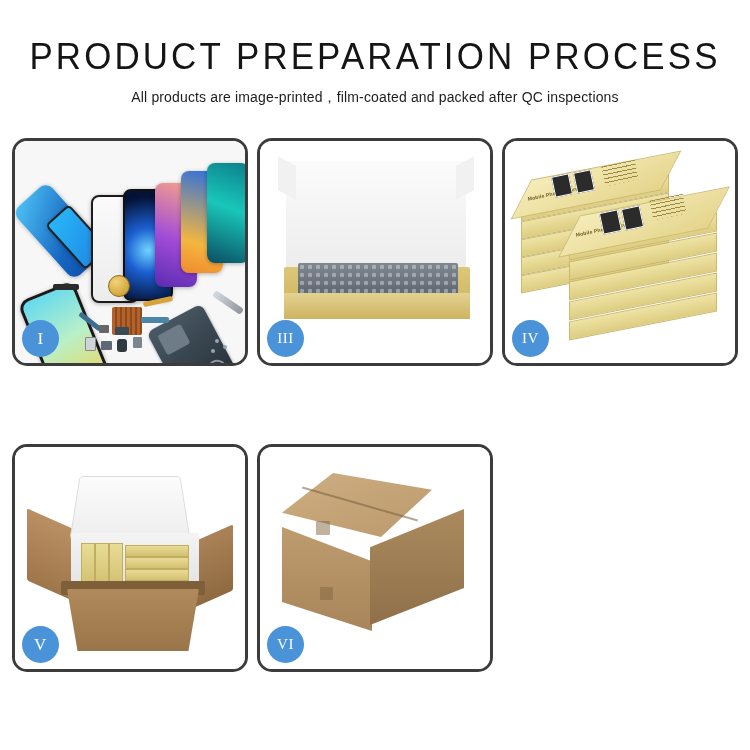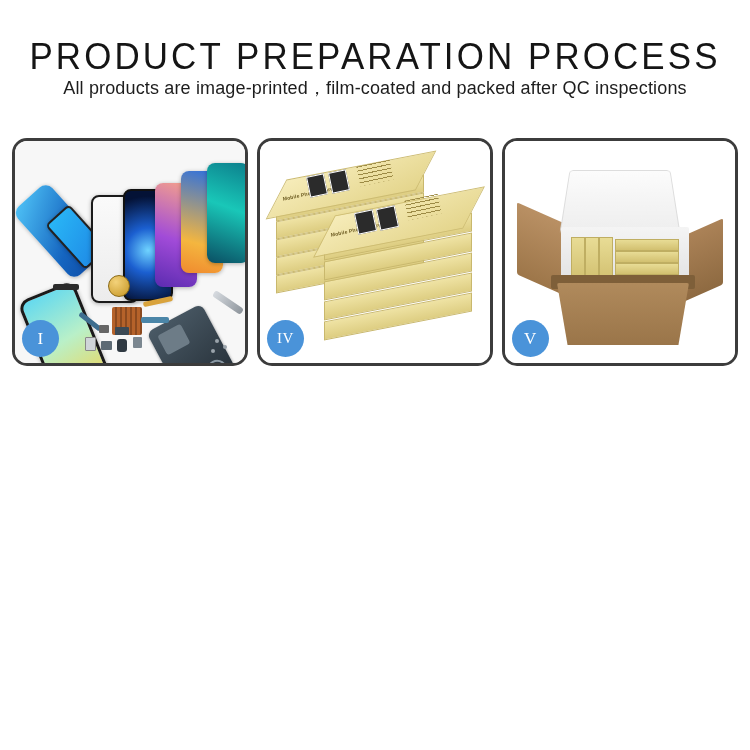--- a/index.html
+++ b/index.html
@@ -10,21 +10,21 @@
     overflow:hidden;
     position:relative;
   }
   .header{text-align:center;padding-top:38px;}
   .title{
     font-size:36px;font-weight:500;letter-spacing:3.2px;
     color:#151515;line-height:1.05;white-space:nowrap;
     transform:scaleX(0.97);
   }
   .subtitle{
-    font-size:18px;color:#1d1d1d;letter-spacing:0.15px;
+    font-size:14px;color:#1d1d1d;margin-top:13px;letter-spacing:0.15px;
     white-space:nowrap;
   }
   .grid{
     position:absolute;left:12px;top:138px;
     width:726px;height:534px;
     display:grid;
     grid-template-columns:236px 236px 236px;
     grid-template-rows:228px 228px;
     column-gap:9px;row-gap:78px;
   }
@@ -214,20 +214,29 @@
       <div class="sm s6"></div>
       <div class="screw" style="left:200px;top:198px"></div>
       <div class="screw" style="left:208px;top:204px"></div>
       <div class="screw" style="left:196px;top:208px"></div>
       <div class="tool"></div>
     </div>
     <div class="badge">I</div>
   </div>
 
 
+  <div class="panel">
+    <div class="stage p3">
+      <div class="lid3"></div>
+      <div class="tray3"></div>
+      <div class="foam3"></div>
+      <div class="tray3-front"></div>
+    </div>
+    <div class="badge small">III</div>
+  </div>
 
   <div class="panel">
     <div class="stage p4">
       <div class="sbox bxE"></div>
       <div class="sbox bxD"></div>
       <div class="sbox bxC"></div>
       <div class="sbox bxB"></div>
       <div class="sbox bxA"></div>
       <div class="lid-top lidA"></div>
       <div class="lbl lblA">Mobile Phone Spare Parts</div>
@@ -260,14 +269,25 @@
       <div class="ybox yb3"></div>
       <div class="ybox yh1"></div>
       <div class="ybox yh2"></div>
       <div class="ybox yh3"></div>
       <div class="cartonRim"></div>
       <div class="cartonBody"></div>
     </div>
     <div class="badge">V</div>
   </div>
 
+  <div class="panel">
+    <div class="stage p6">
+      <div class="c-topface"></div>
+      <div class="c-left"></div>
+      <div class="c-right"></div>
+      <div class="seam seam1"></div>
+      <div class="tab tab1"></div>
+      <div class="tab tab2"></div>
+    </div>
+    <div class="badge small">VI</div>
+  </div>
 
 </div>
 
 </body></html>

